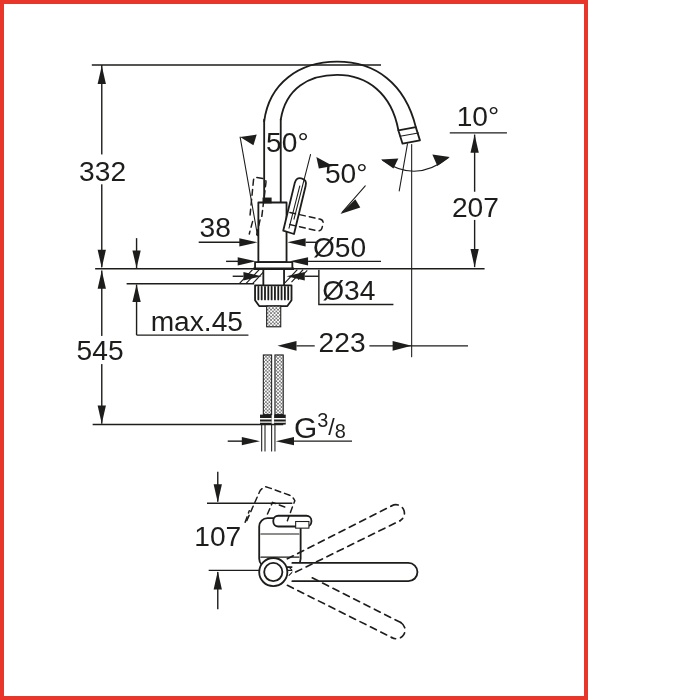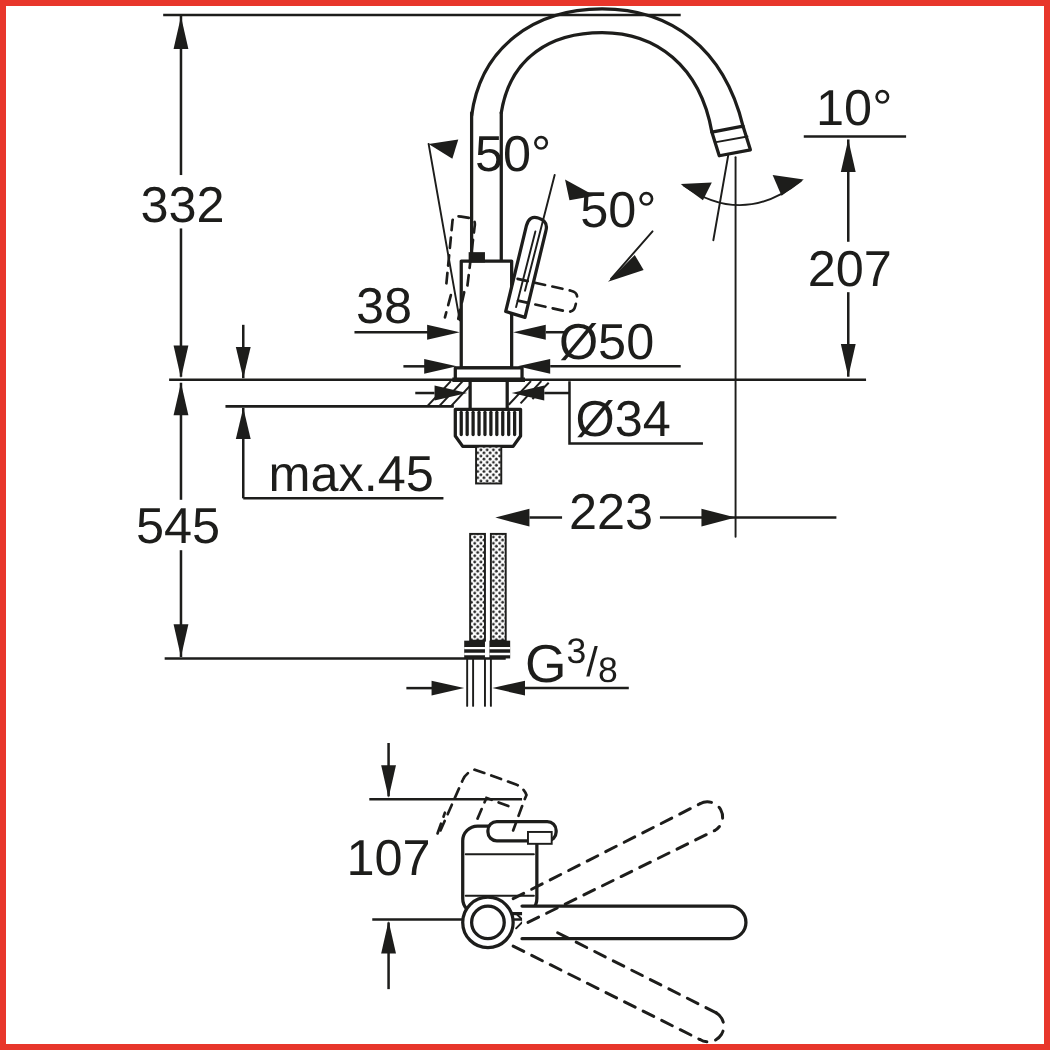--- a/index.html
+++ b/index.html
@@ -2,21 +2,21 @@
 <html style="--line: #1d1d1b; --border: #e8362b; --background: #ffffff;"><head>
 <meta charset="utf-8">
 <style>
   :root{
     --line:#1d1d1b;
     --border:#e8362b;
     --background:#ffffff;
   }
   html,body{margin:0;padding:0;}
   body{width:700px;height:700px;background:var(--background);font-family:"Liberation Sans",sans-serif;}
-  .frame{position:relative;width:700px;height:700px;box-sizing:border-box;border:4px solid var(--border);background:var(--background);overflow:hidden;}
+  .frame{position:relative;width:588px;height:700px;box-sizing:border-box;border:4px solid var(--border);background:var(--background);overflow:hidden;}
   svg{display:block;width:100%;height:100%;}
   .ln{stroke:var(--line);stroke-width:2.2;fill:none;stroke-linecap:round;stroke-linejoin:round;}
   .thk{stroke:var(--line);stroke-width:3;fill:none;}
   .dim{stroke:var(--line);stroke-width:1.7;fill:none;stroke-linecap:butt;}
   .thin{stroke:var(--line);stroke-width:1.3;fill:none;stroke-linecap:round;}
   .hatch{stroke:var(--line);stroke-width:1.4;fill:none;}
   .dash{stroke:var(--line);stroke-width:2;fill:none;stroke-dasharray:8 6;stroke-linecap:round;stroke-linejoin:round;}
   .dashthin{stroke:var(--line);stroke-width:1.8;fill:none;stroke-dasharray:7 5;stroke-linecap:round;}
   .ar{fill:var(--line);stroke:none;}
   .wfill{fill:#fff;}

